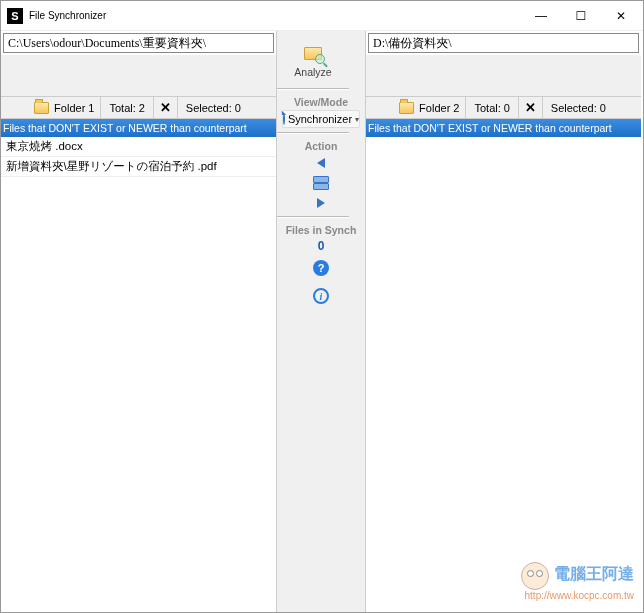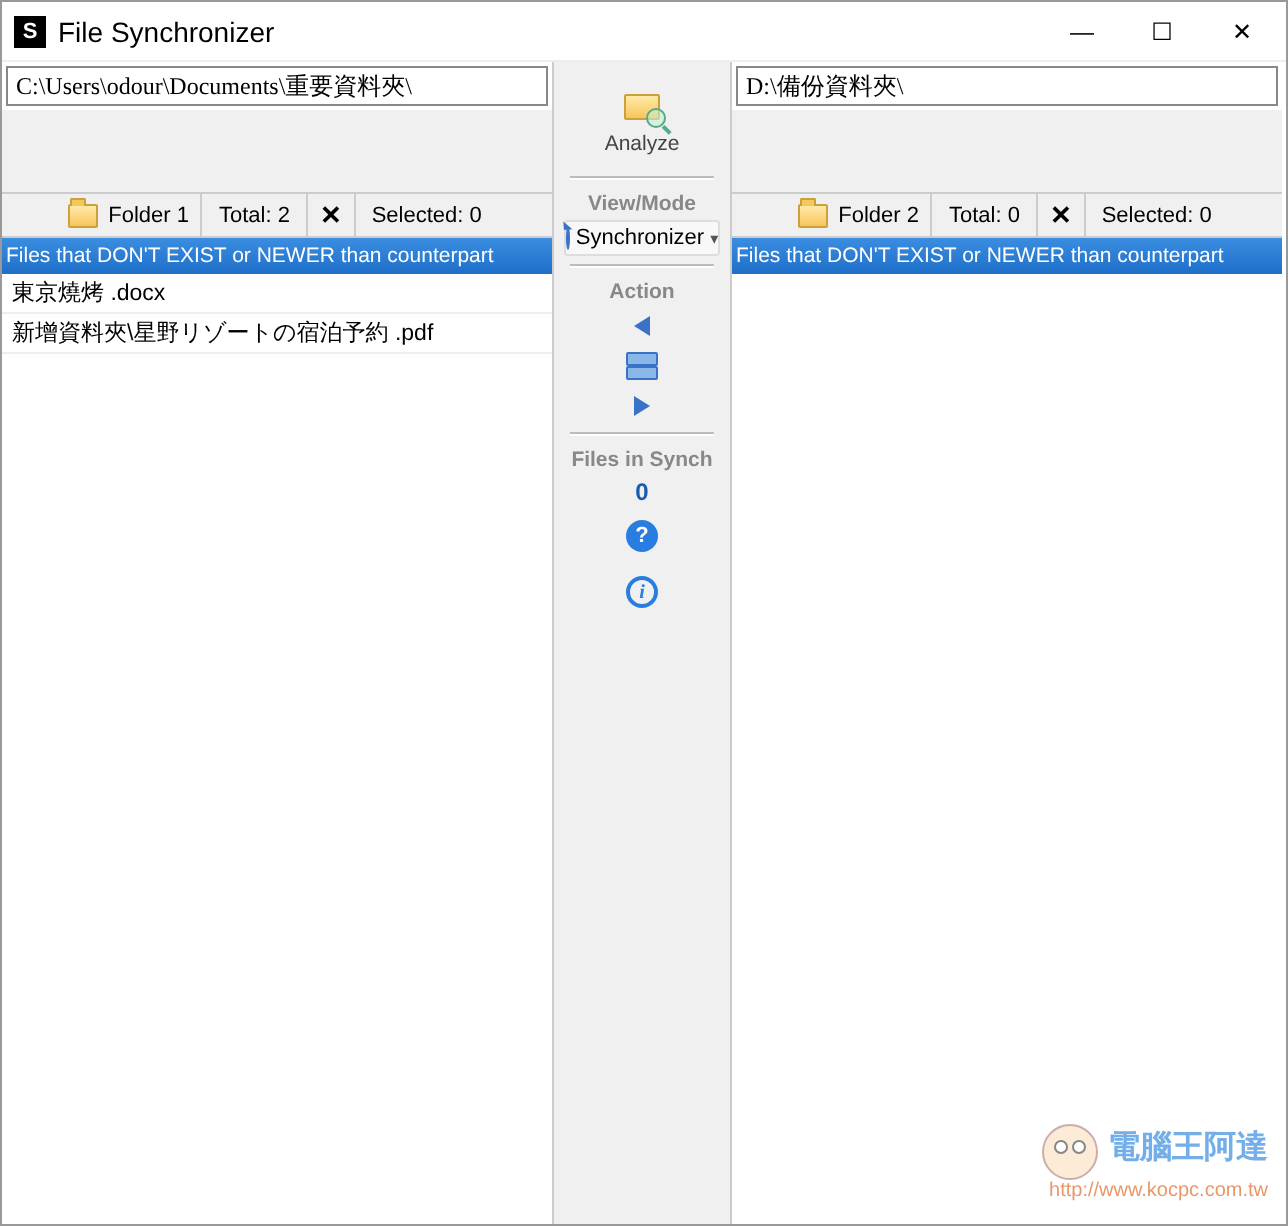--- a/index.html
+++ b/index.html
@@ -1,35 +1,35 @@
 <!DOCTYPE html>
 <html><head>
 <meta charset="utf-8">
 <style>
   * { box-sizing: border-box; margin: 0; padding: 0; }
   body { font-family: "Segoe UI", Tahoma, sans-serif; font-size: 11px; background: #fff; width: 644px; height: 613px; overflow: hidden; border: 1px solid #999; }
   .titlebar { height: 30px; background: #fff; display: flex; align-items: center; padding: 0 2px 0 6px; border-bottom: 1px solid #eee; }
   .titlebar .app-icon { width: 16px; height: 16px; background: #000; color: #fff; font-weight: bold; font-size: 11px; text-align: center; line-height: 16px; margin-right: 6px; }
-  .titlebar .title { flex: 1; font-size: 14px; }
+  .titlebar .title { flex: 1; font-size: 10px; }
   .titlebar .win-btn { width: 40px; height: 28px; display: flex; align-items: center; justify-content: center; font-size: 12px; cursor: pointer; font-family: Arial; }
   .content { display: flex; height: 581px; }
   .panel { width: 276px; display: flex; flex-direction: column; border-right: 1px solid #ccc; }
   .panel.right { border-right: none; border-left: 1px solid #ccc; }
   .path-input { border: 1px solid #888; margin: 2px; height: 20px; padding: 1px 4px; font-family: "Times New Roman", serif; font-size: 12px; background: #fff; }
   .spacer-top { height: 42px; background: #f0f0f0; border-bottom: 1px solid #ccc; }
   .header-row { display: flex; align-items: center; height: 22px; background: #f0f0f0; border-bottom: 1px solid #ccc; justify-content: center; }
   .header-row .folder-lbl { display: flex; align-items: center; padding: 0 6px; border-right: 1px solid #ccc; height: 100%; }
   .header-row .cell { padding: 0 8px; border-right: 1px solid #ccc; height: 100%; display: flex; align-items: center; }
   .header-row .close-x { font-weight: bold; font-size: 13px; padding: 0 6px; cursor: pointer; border-right: 1px solid #ccc; height: 100%; display: flex; align-items: center; }
   .folder-icon { width: 15px; height: 12px; background: linear-gradient(#ffe9a8,#f7c65c); border: 1px solid #c9a23a; border-radius: 1px; margin-right: 5px; position: relative; }
   .folder-icon::before { content:""; position:absolute; top:-4px; left:0; width:6px; height:3px; background:#f7c65c; border:1px solid #c9a23a; border-bottom:none; border-radius:1px 1px 0 0;}
   .blue-banner { background: linear-gradient(#3a8de0,#1f6fc9); color: #fff; text-align: left; font-size: 10.5px; padding: 2px 2px; height: 18px; line-height: 14px; white-space: nowrap; overflow: hidden; }
   .file-list { flex: 1; background: #fff; overflow: auto; }
   .file-row { padding: 2px 5px; border-bottom: 1px solid #eee; font-size: 11.5px; white-space: nowrap; }
-  .middle { width: 88px; background: #f0f0f0; display: flex; flex-direction: column; align-items: center; padding-top: 8px; }
+  .middle { width: 88px; background: #f0f0f0; display: flex; flex-direction: column; padding-top: 8px; }
   .mid-btn { width: 72px; text-align: center; padding: 4px 0; margin: 2px 0; font-size: 10.5px; color: #444; }
   .mid-sep { width: 72px; border-top: 1px solid #bbb; border-bottom: 1px solid #fff; margin: 4px 0; }
   .mid-group-lbl { font-size: 10.5px; font-weight: bold; color: #888; text-align: center; padding: 2px 0; }
   .tri-left { width:0;height:0;border-top:5px solid transparent;border-bottom:5px solid transparent;border-right:8px solid #3a72c8; margin:4px auto; cursor:pointer;}
   .tri-right { width:0;height:0;border-top:5px solid transparent;border-bottom:5px solid transparent;border-left:8px solid #3a72c8; margin:4px auto; cursor:pointer;}
   .swap-icn { width:16px; height:14px; margin:4px auto; position:relative; cursor:pointer; }
   .swap-icn::before,.swap-icn::after{content:"";position:absolute;width:14px;height:5px;background:#88b7e8;border:1px solid #3a72c8;border-radius:1px;}
   .swap-icn::before{top:0;left:0;}
   .swap-icn::after{bottom:0;right:0;}
   .count-val { color:#1a5ab0; font-weight:bold; font-size:12px; text-align:center; padding:1px 0;}

